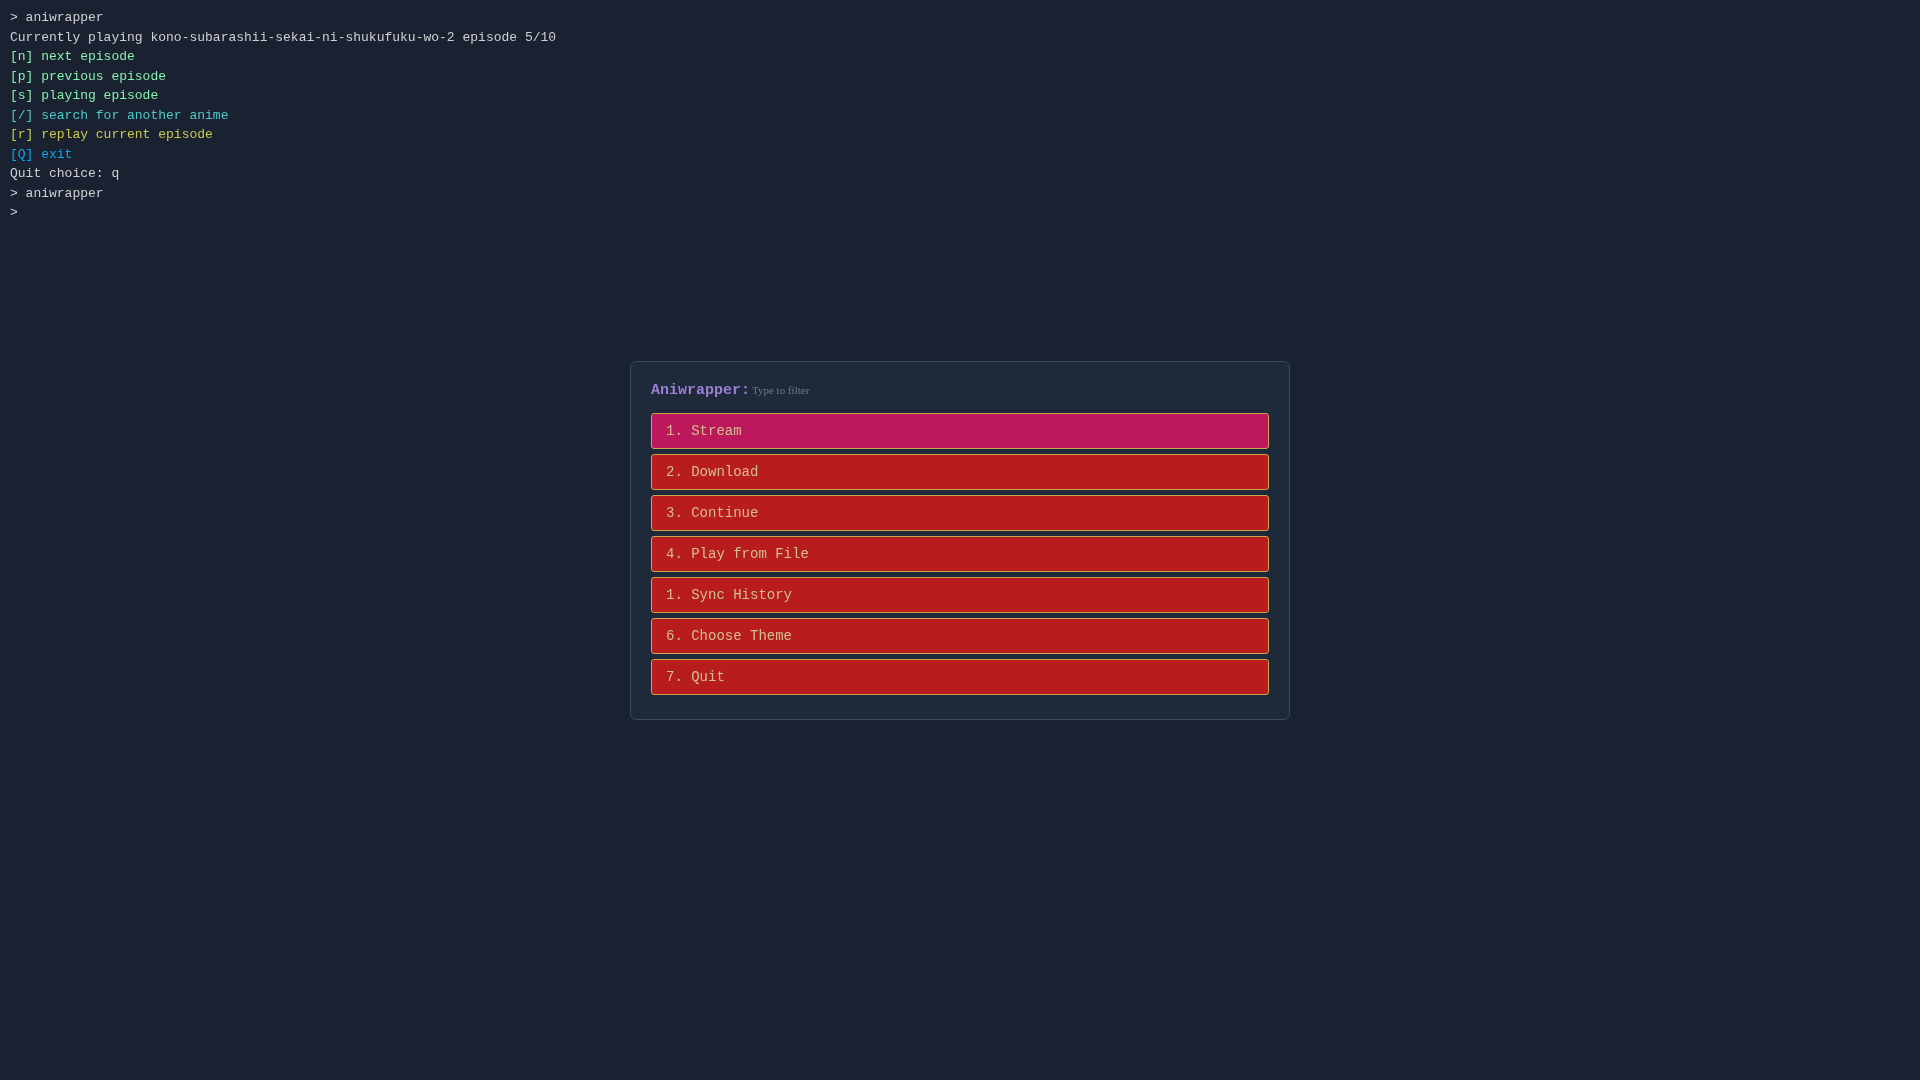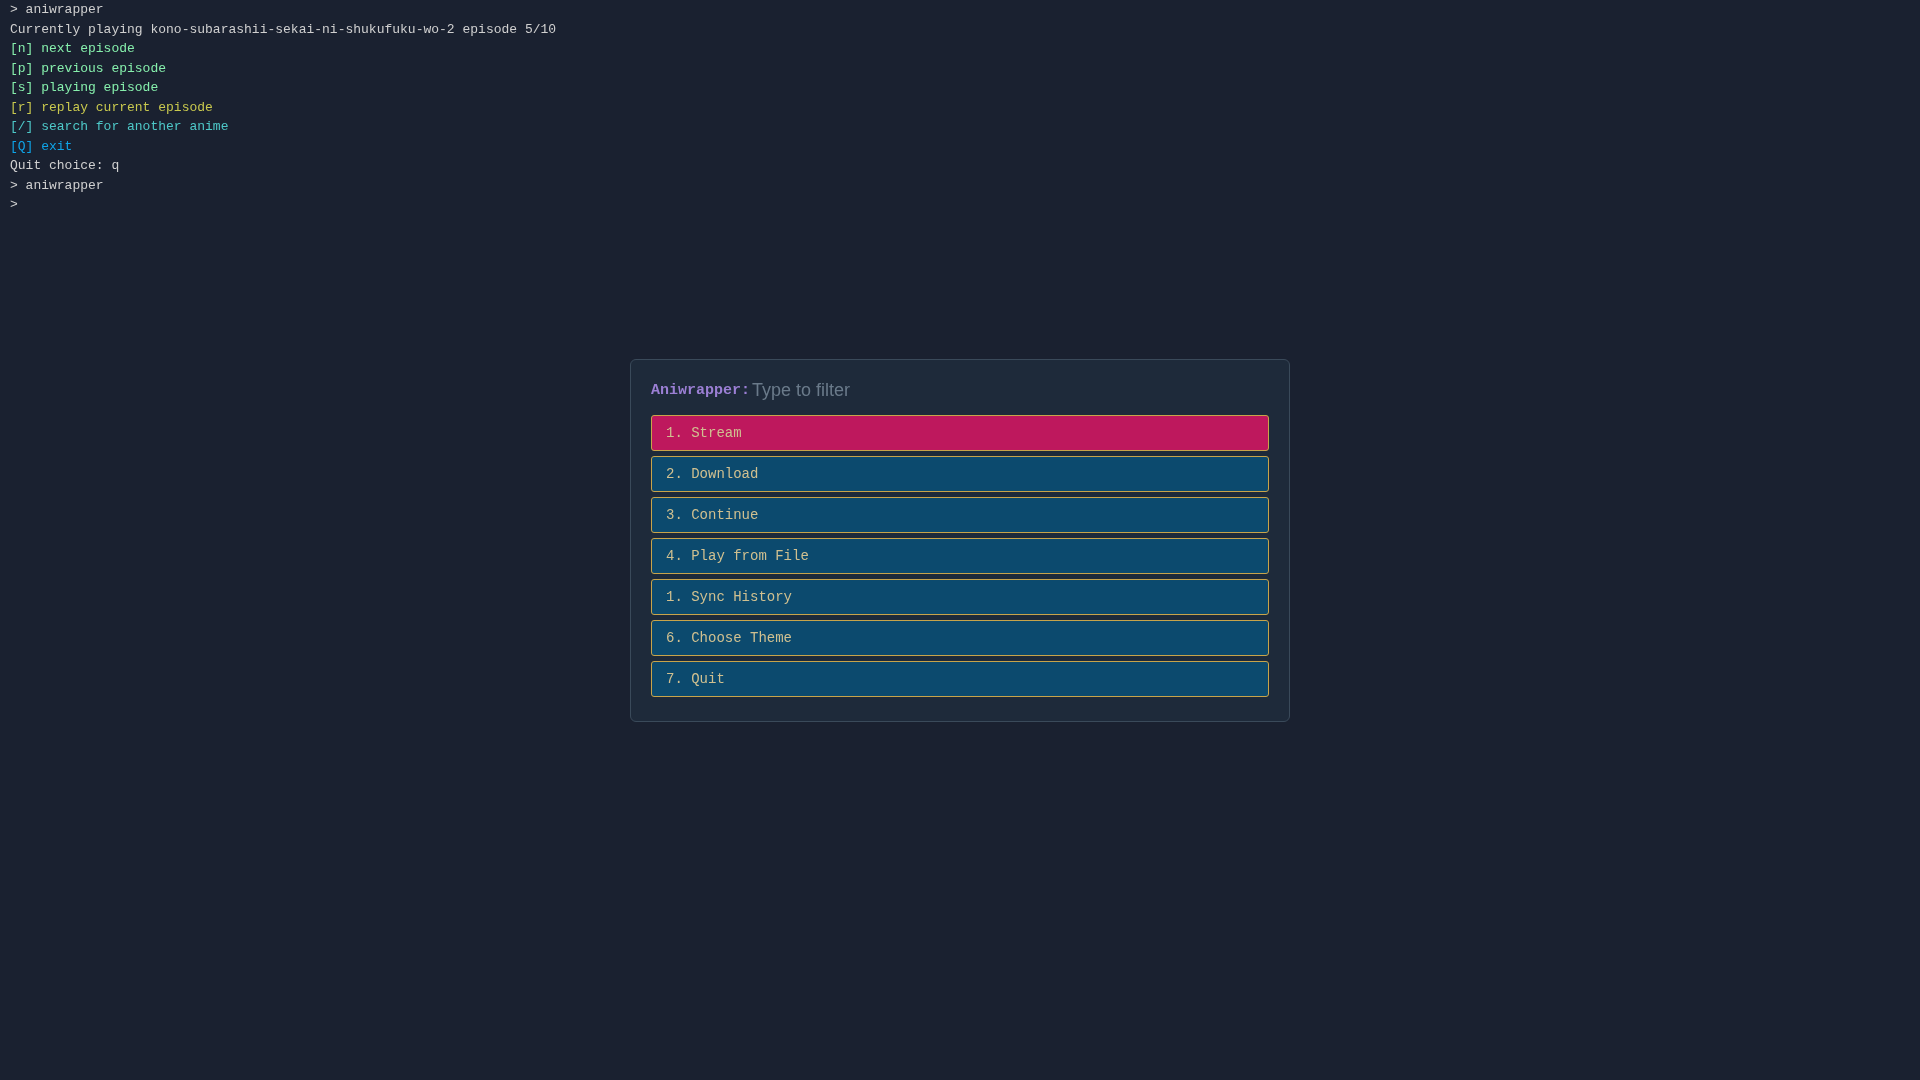--- a/index.html
+++ b/index.html
@@ -18,21 +18,21 @@
     }
 
     
     .terminal-bg {
       position: absolute;
       top: 0;
       left: 0;
       width: 100%;
       height: 100%;
       background-color: #1a2130;
-      padding: 0 10px;
+      padding: 8px 10px;
     }
 
     .terminal-line {
       font-size: 13px;
       line-height: 1.5;
       white-space: pre;
     }
 
     .color-white { color: #d0d0d0; }
     .color-green { color: #86efac; }
@@ -72,31 +72,31 @@
       font-size: 15px;
       font-weight: bold;
       font-family: 'Courier New', Courier, monospace;
     }
 
     .modal-input {
       background: transparent;
       border: none;
       outline: none;
       color: #84cc16;
-      font-size: 18px;
-      font-family: Liberation Sans, sans-serif;
+      font-size: 11px;
+      font-family: Liberation Serif, serif;
       flex: 1;
     }
 
     .modal-input::placeholder {
       color: #6a7a8a;
     }
 
     .menu-item {
-      background-color: #0c4a6e;
+      background-color: #b91c1c;
       border: 1px solid #c8a44a;
       border-radius: 3px;
       padding: 9px 14px;
       margin-bottom: 5px;
       color: #d0c090;
       font-size: 14px;
       font-family: 'Courier New', Courier, monospace;
       cursor: pointer;
       width: 100%;
       text-align: left;
@@ -112,22 +112,22 @@
   </style>
 </head>
 <body>
 
 <div class="terminal-bg">
   <div class="terminal-line color-white">&gt; aniwrapper</div>
   <div class="terminal-line color-white">Currently playing kono-subarashii-sekai-ni-shukufuku-wo-2 episode 5/10</div>
   <div class="terminal-line color-green">[n] next episode</div>
   <div class="terminal-line color-green">[p] previous episode</div>
   <div class="terminal-line color-green">[s] playing episode</div>
+  <div class="terminal-line color-cyan">[/] search for another anime</div>
   <div class="terminal-line color-yellow">[r] replay current episode</div>
-  <div class="terminal-line color-cyan">[/] search for another anime</div>
   <div class="terminal-line color-red">[Q] exit</div>
   <div class="terminal-line color-white">Quit choice: q</div>
   <div class="terminal-line color-white">&gt; aniwrapper</div>
   <div class="terminal-line color-white">&gt;</div>
 </div>
 
 <div class="modal-overlay">
   <div class="modal">
     <div class="modal-header">
       <span class="modal-title">Aniwrapper:</span>

